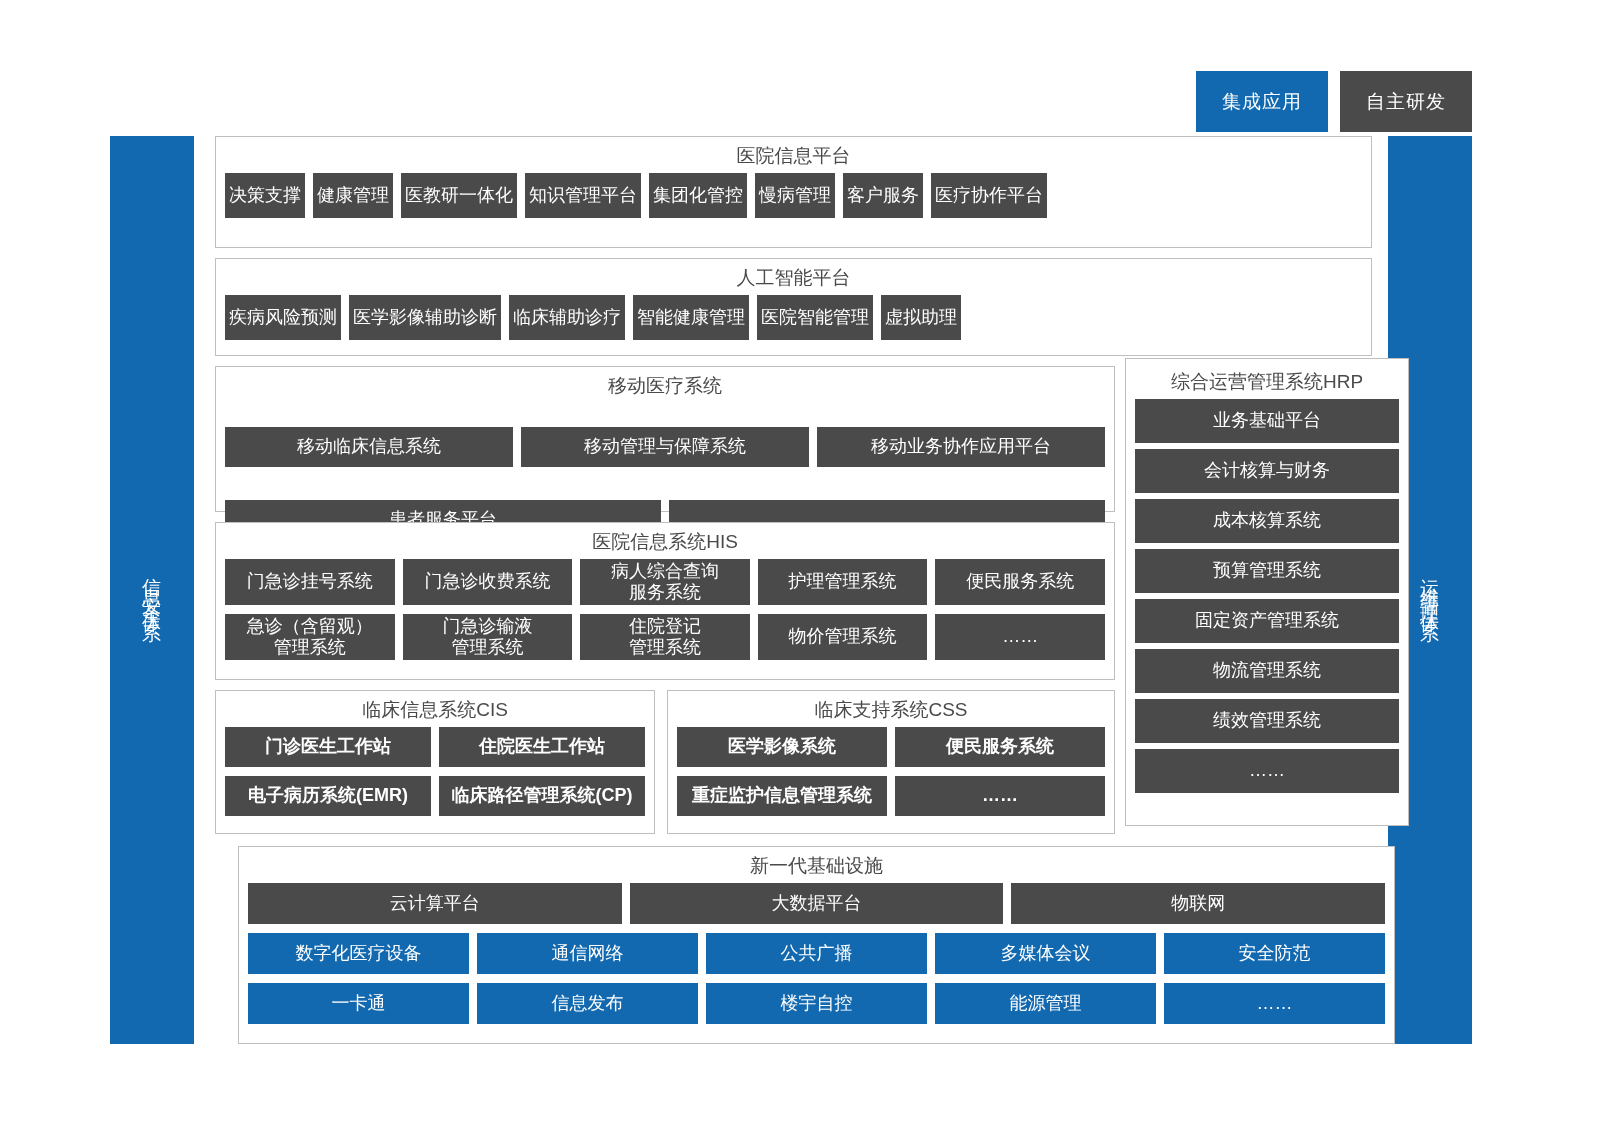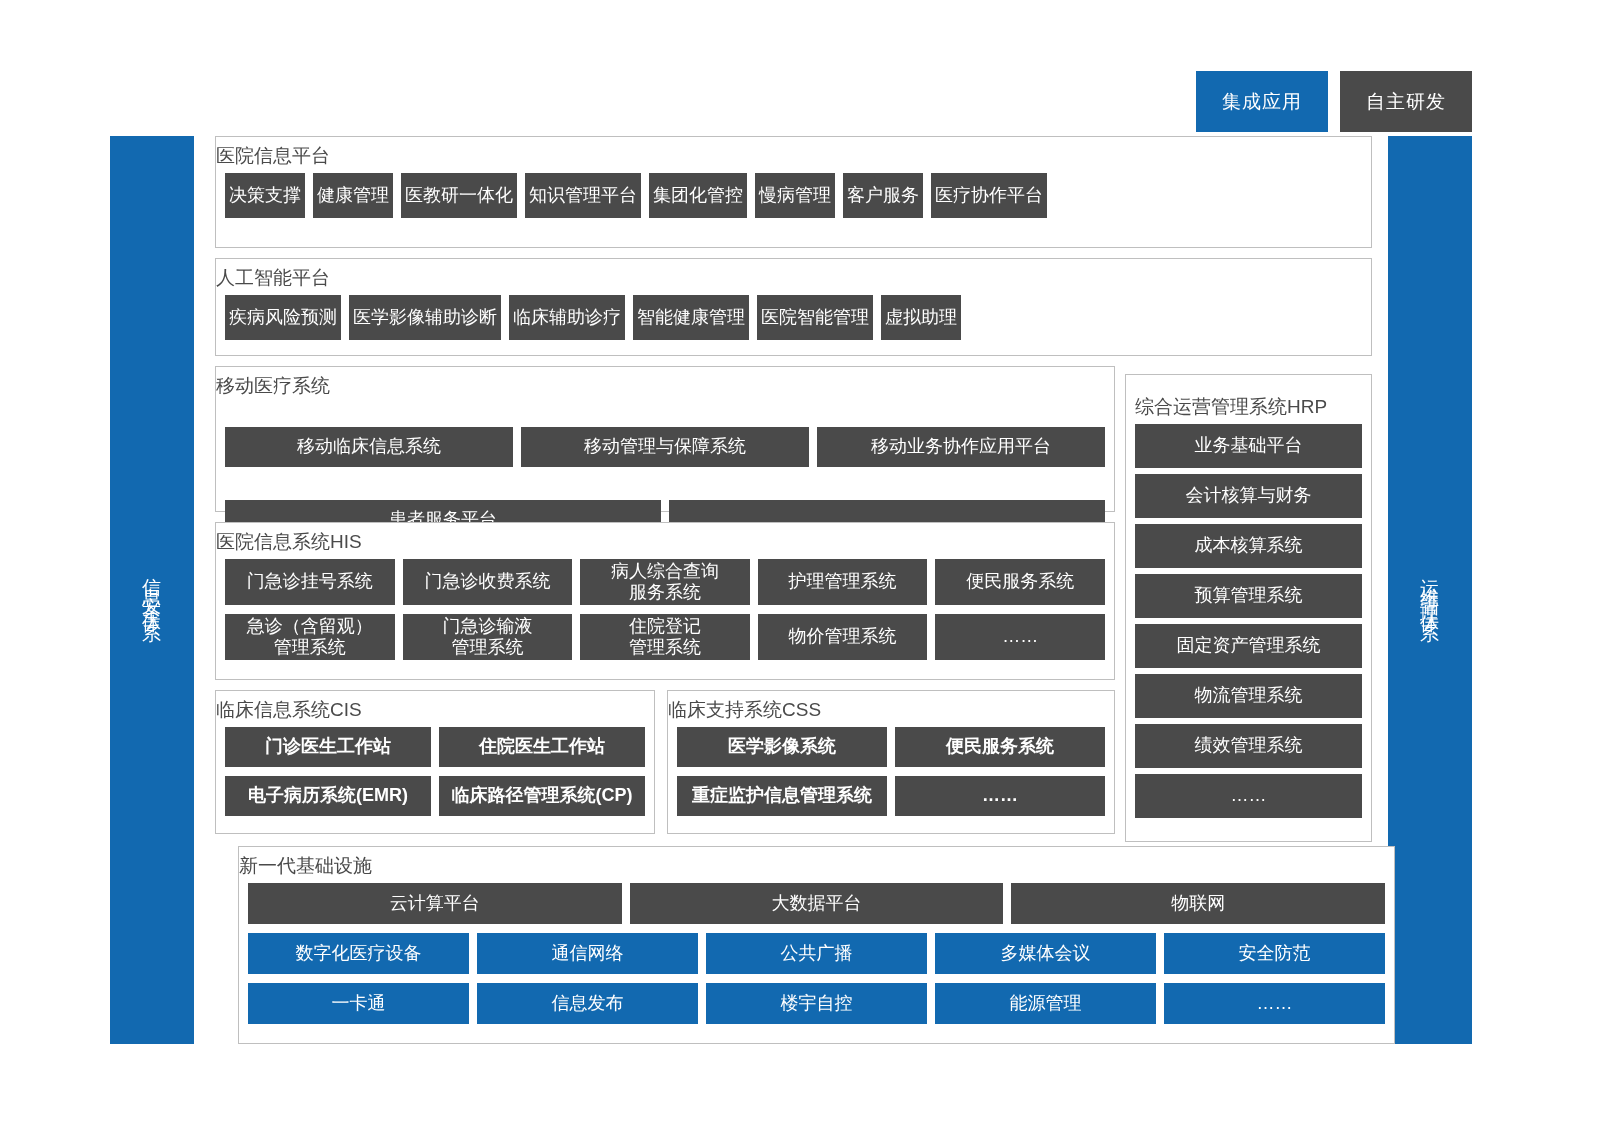--- a/index.html
+++ b/index.html
@@ -33,21 +33,21 @@
     writing-mode:vertical-rl;
     font-size:19px;letter-spacing:9px;line-height:1;
   }
 
   
   .panel{
     position:absolute;background:#ffffff;border:1px solid #bfbfbf;
     box-sizing:border-box;
   }
   .panel-title{
-    text-align:left;font-size:19px;color:#4a4a4a;
+    text-align:center;font-size:19px;color:#4a4a4a;
     padding-top:9px;padding-bottom:6px;line-height:1.1;
   }
   .row{display:flex;gap:8px;padding:0 9px 9px 9px;box-sizing:border-box;}
 
   .box{
     display:flex;align-items:center;justify-content:center;text-align:center;
     color:#ffffff;font-size:18px;line-height:1.18;
     box-sizing:border-box;padding:2px 4px;white-space:pre-line;
   }
   .gray{background:#4a4a4a;}
@@ -67,21 +67,21 @@
   
   #panel-his{left:215px;top:522px;width:900px;height:158px;}
   #panel-his .row .box{height:46px;flex:1;}
 
   
   #panel-cis{left:215px;top:690px;width:440px;height:144px;}
   #panel-css{left:667px;top:690px;width:448px;height:144px;}
   #panel-cis .row .box,#panel-css .row .box{height:40px;flex:1;font-weight:bold;}
 
   
-  #panel-hrp{left:1125px;top:374px;width:247px;height:468px;padding:13px 9px;}
+  #panel-hrp{left:1125px;top:358px;width:284px;height:468px;padding:4px 9px;}
   #panel-hrp .hrp-item{
     height:44px;margin-bottom:6px;
   }
 
   
   #panel-infra{left:215px;top:846px;width:1157px;height:198px;margin-left:23px;}
   #panel-infra .row .box{height:41px;flex:1;}
 </style>
 </head>
 <body>

